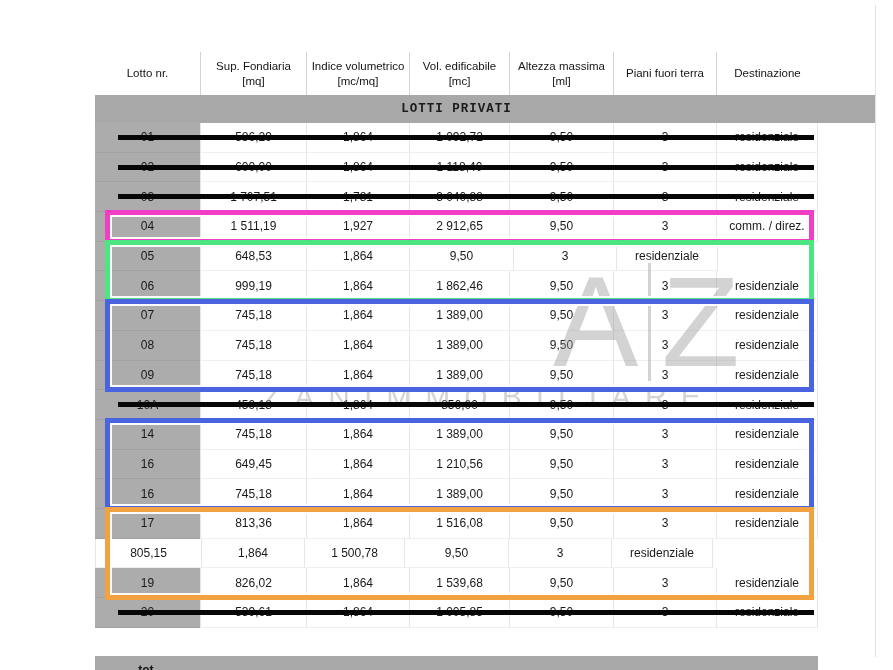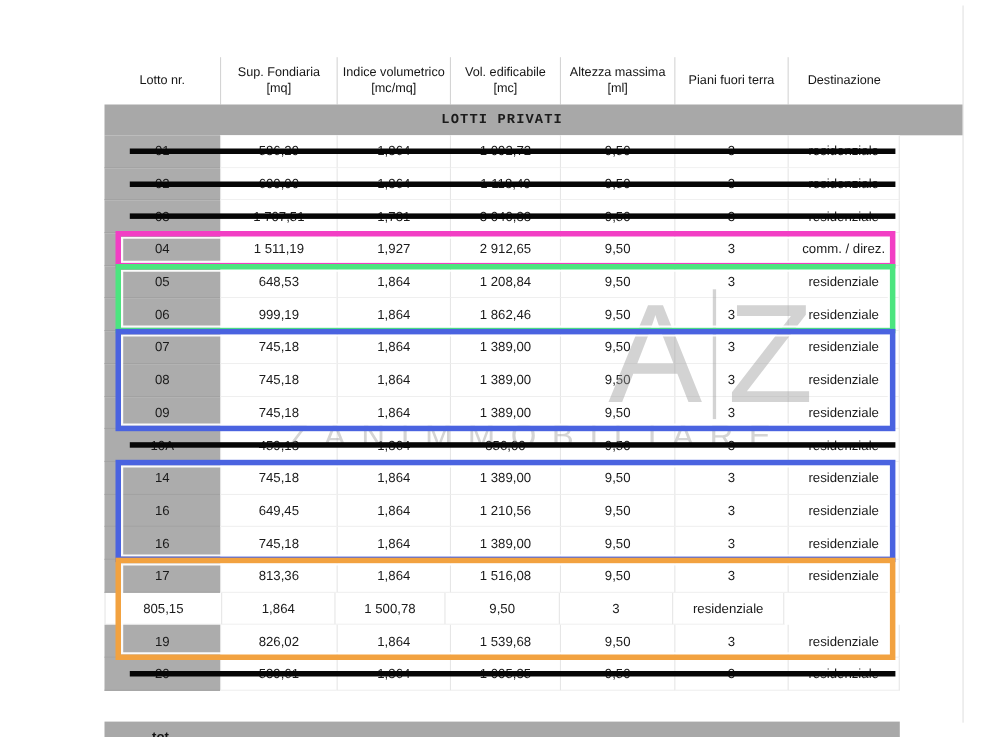--- a/index.html
+++ b/index.html
@@ -122,21 +122,20 @@
           <div class="cell w5">3</div>
           <div class="cell w6 last">comm. / direz.</div>
         </div>
         <div class="gbox" style="border-color: rgb(242, 62, 196);"></div>
       </div>
       <div class="grp">
         <div class="row">
           <div class="cell w0 c0">05</div>
           <div class="cell w1">648,53</div>
           <div class="cell w2">1,864</div>
-          <div class="cell w3">1 208,84</div>
           <div class="cell w4">9,50</div>
           <div class="cell w5">3</div>
           <div class="cell w6 last">residenziale</div>
         </div>
         <div class="row">
           <div class="cell w0 c0">06</div>
           <div class="cell w1">999,19</div>
           <div class="cell w2">1,864</div>
           <div class="cell w3">1 862,46</div>
           <div class="cell w4">9,50</div>

